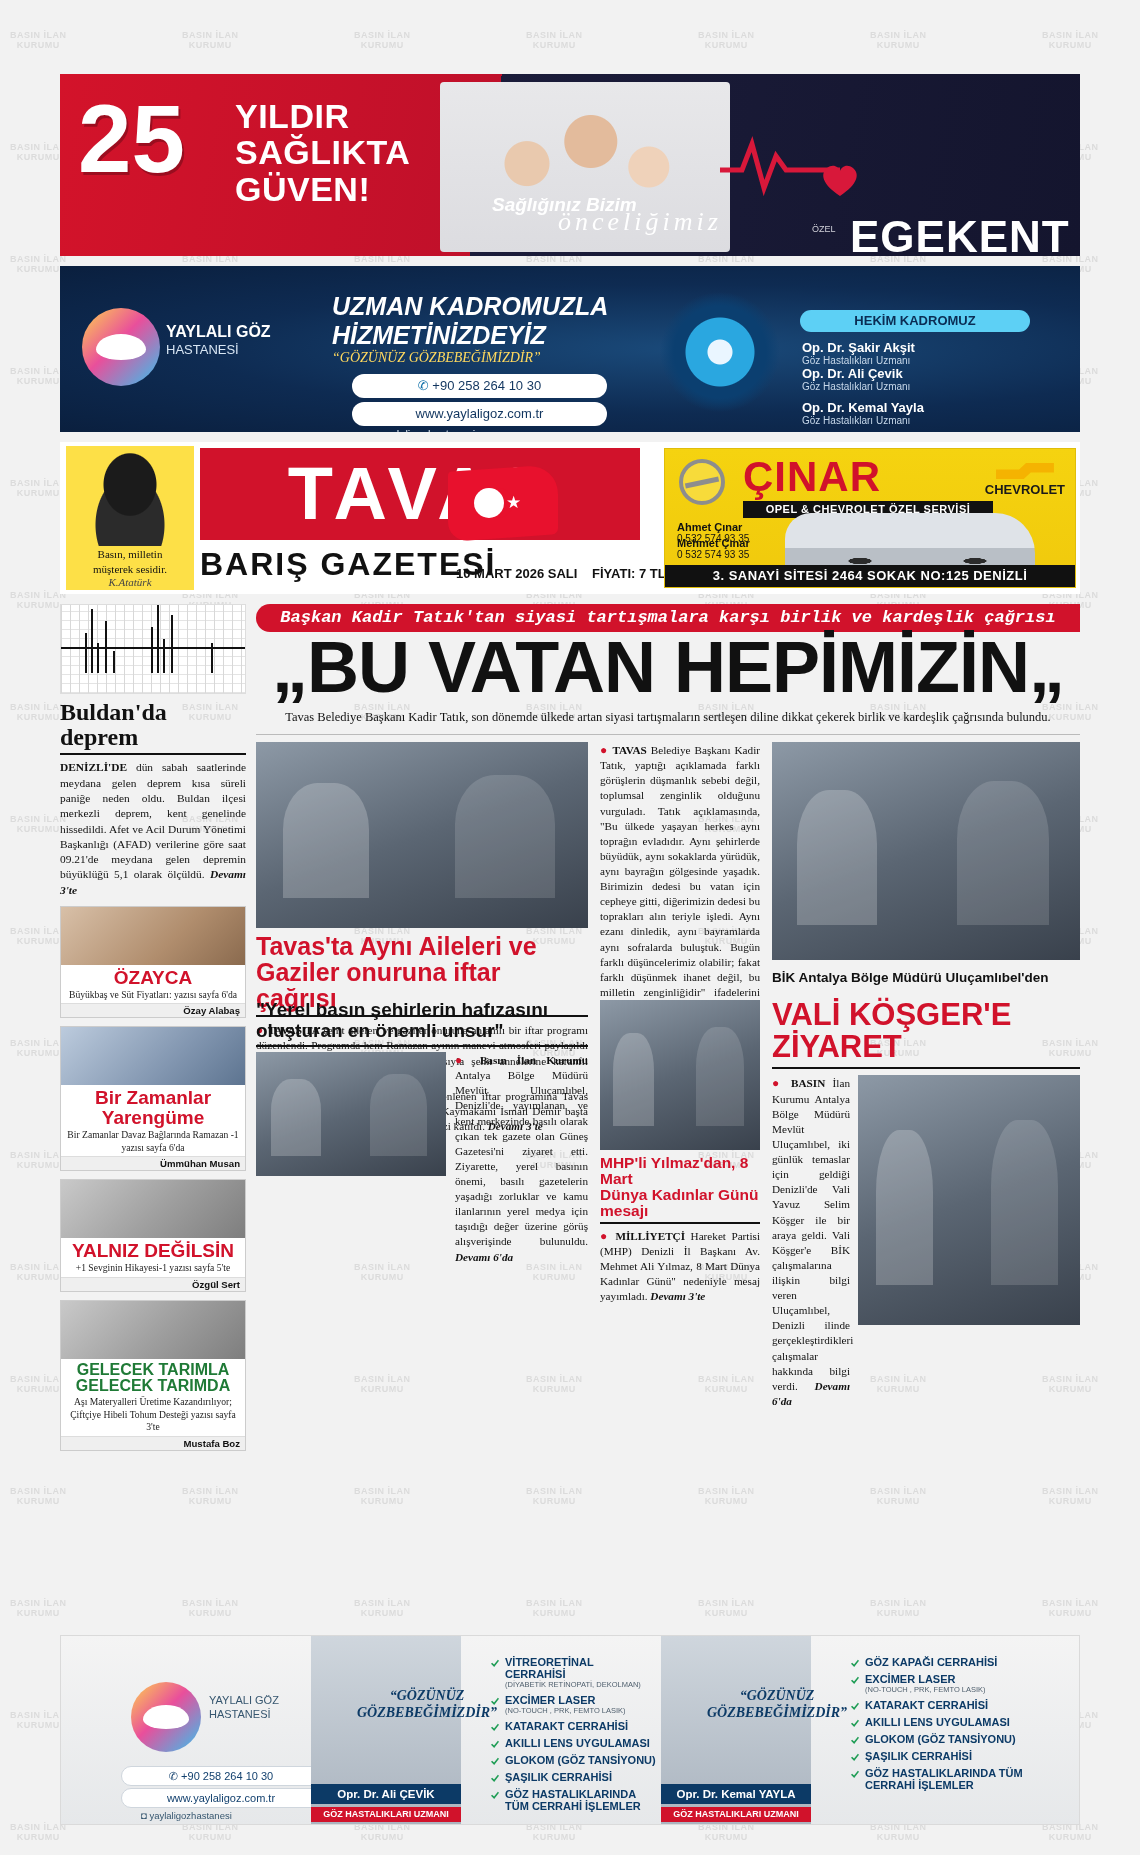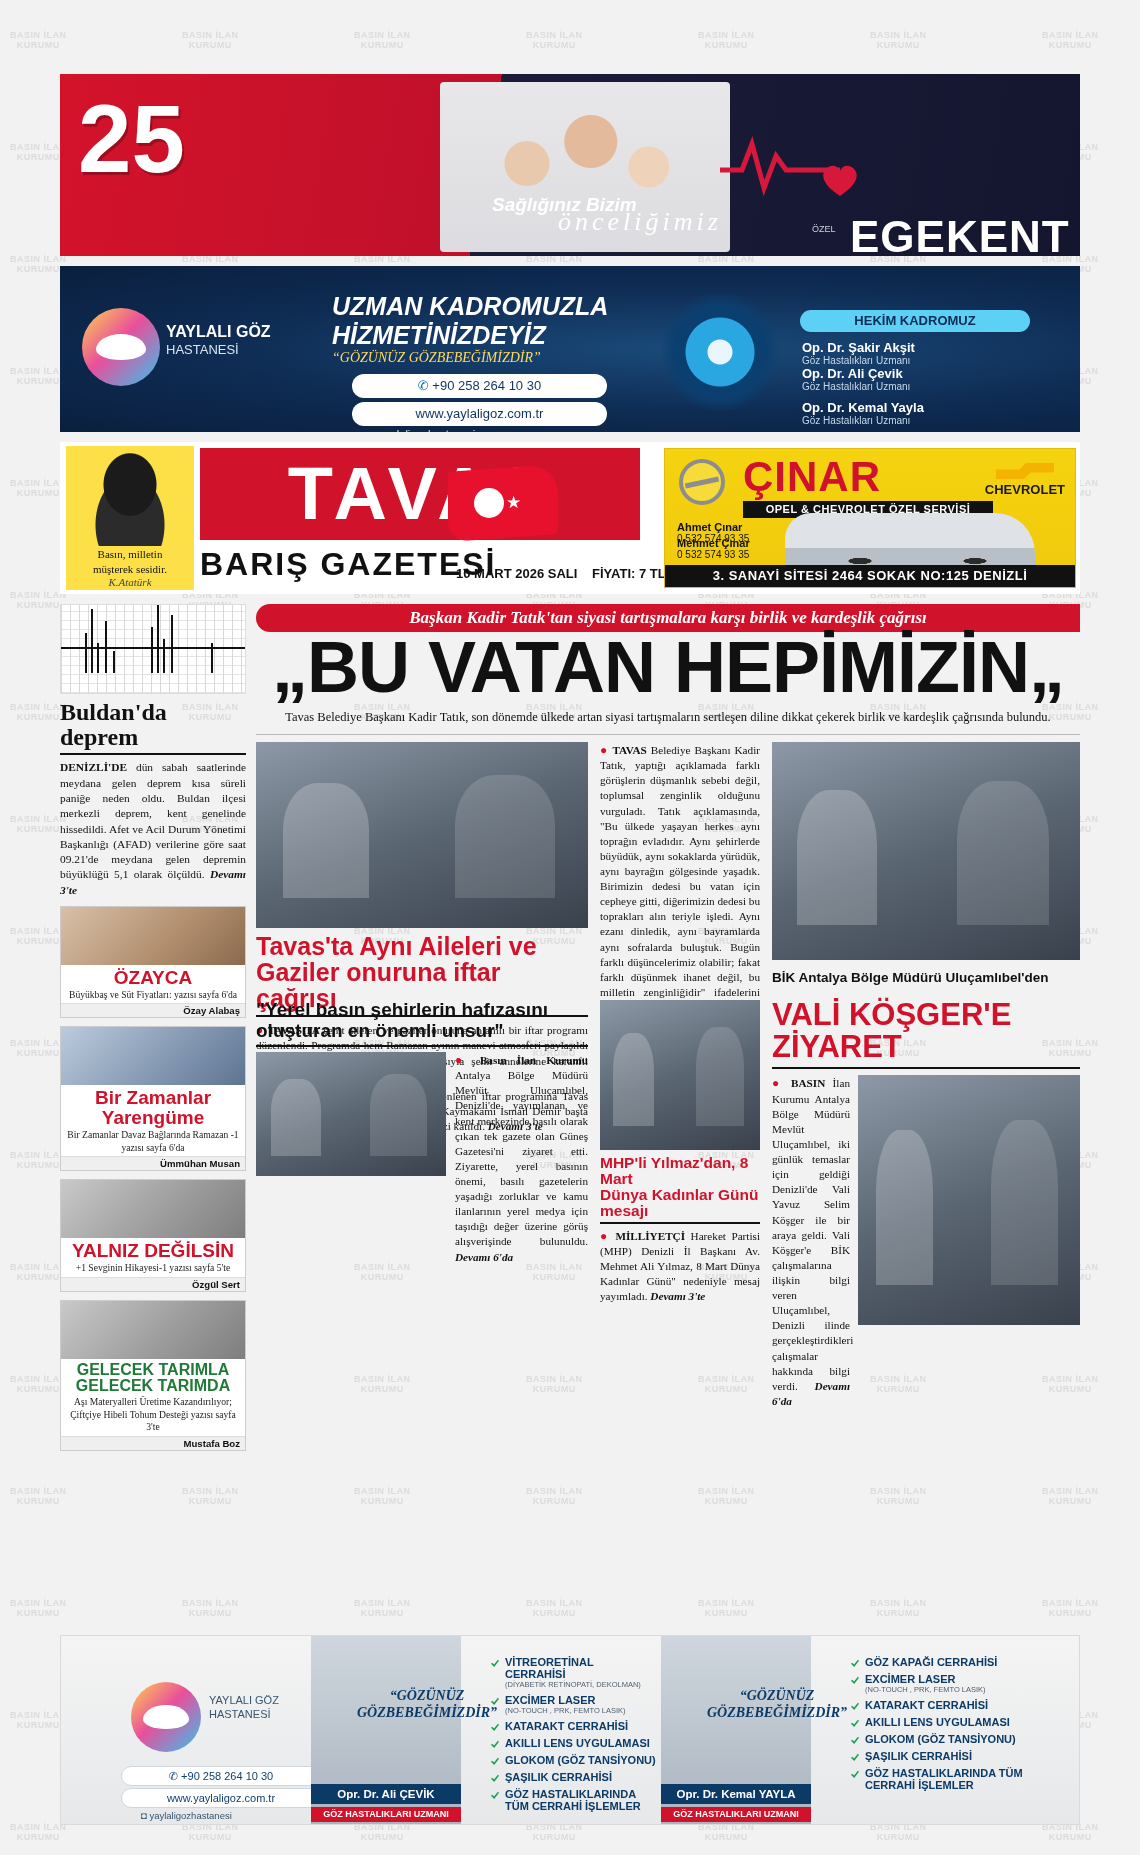--- a/index.html
+++ b/index.html
@@ -225,21 +225,21 @@
   .ad-cinar .addr {
     position:absolute; left:0; bottom:0; width:100%; height:22px; background:#111; color:#fff;
     font-family:"Liberation Sans",sans-serif; font-size:13px; font-weight:bold;
     text-align:center; line-height:22px; letter-spacing:.5px;
   }
 
   
   .kicker {
     left:196px; top:604px; width:824px; height:28px; background:#d1122b;
     border-radius:14px 0 0 14px;
-    color:#fff; font-family:Liberation Serif, serif; font-size:17px; font-weight:bold;
+    color:#fff; font-family:Liberation Mono, monospace; font-size:17px; font-weight:bold;
     text-align:center; line-height:28px; font-style:italic;
   }
   .main-headline {
     left:196px; top:630px; width:824px; height:74px;
     font-family:"Liberation Sans",sans-serif; font-size:72px; font-weight:bold;
     color:#111; letter-spacing:-1px; text-align:center; line-height:74px;
   }
   .main-sub {
     left:196px; top:710px; width:824px;
     font-family:"Liberation Serif",serif; font-size:12.5px; color:#111; text-align:center;
@@ -488,20 +488,25 @@
     <div class="wm" style="left: 526px; top: 1822px;">BASIN İLAN<br>KURUMU</div>
     <div class="wm" style="left: 698px; top: 1822px;">BASIN İLAN<br>KURUMU</div>
     <div class="wm" style="left: 870px; top: 1822px;">BASIN İLAN<br>KURUMU</div>
     <div class="wm" style="left: 1042px; top: 1822px;">BASIN İLAN<br>KURUMU</div>
   </div>
 
 <div class="page">
 
   <div class="band ad-egekent">
     <div class="big25">25</div>
+    <div class="slog">
+      <div>YILDIR</div>
+      <div>SAĞLIKTA</div>
+      <div>GÜVEN!</div>
+    </div>
     <div class="photo"></div>
     <div class="sag">Sağlığınız Bizim</div>
     <div class="onc">önceliğimiz</div>
     <svg class="ekg" width="120" height="66" viewBox="0 0 120 66">
       <polyline points="0,40 22,40 32,14 44,58 56,26 66,40 120,40" fill="none" stroke="#d8183a" stroke-width="5"></polyline>
     </svg>
     <svg class="heart" viewBox="0 0 40 36">
       <path d="M20 34 C2 22 0 12 7 6 C13 1 19 5 20 9 C21 5 27 1 33 6 C40 12 38 22 20 34Z" fill="#d8183a"></path>
     </svg>
     <div class="ozel">ÖZEL</div>

